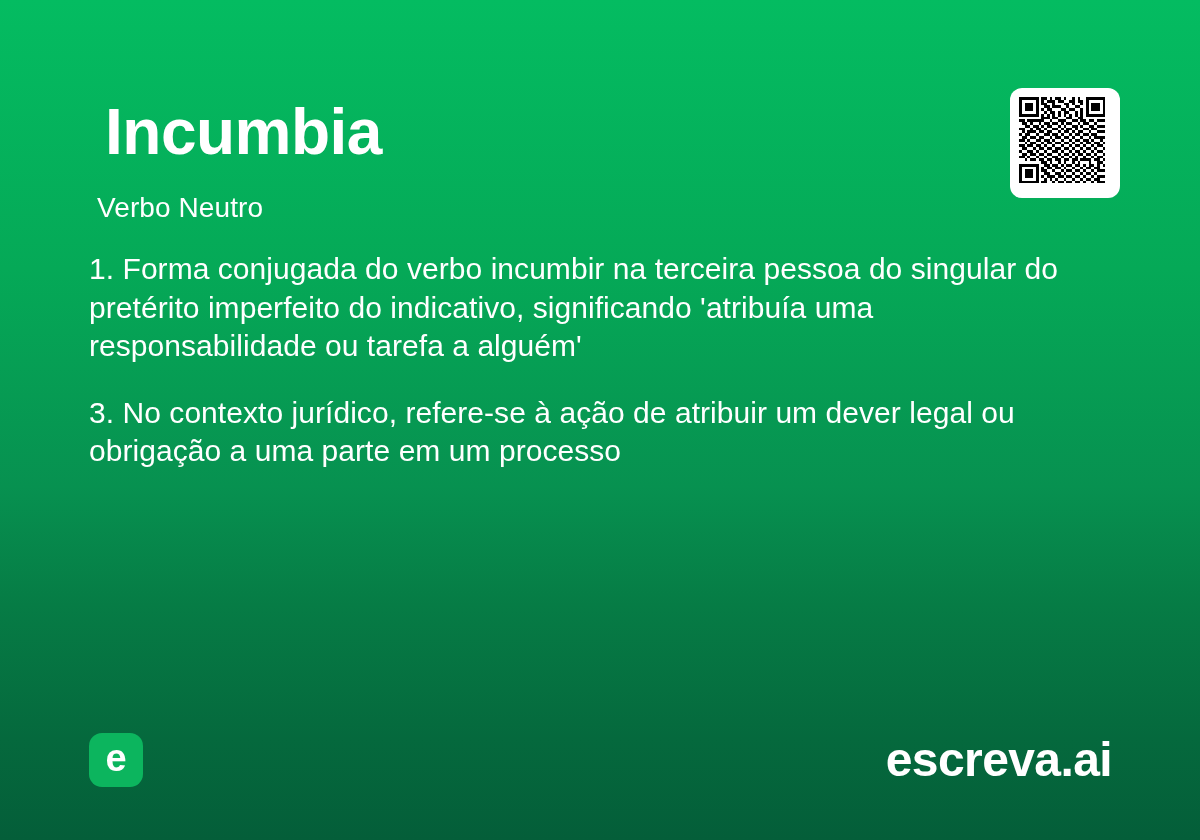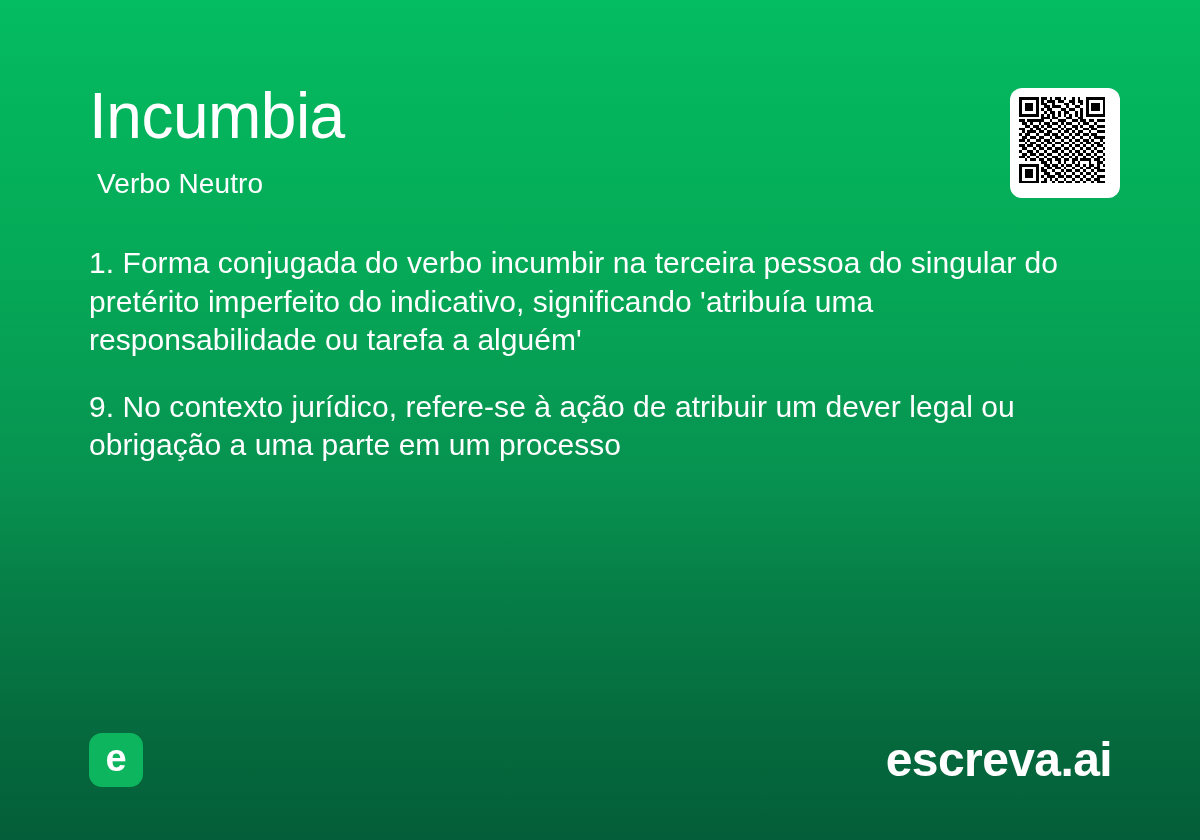--- a/index.html
+++ b/index.html
@@ -33,24 +33,24 @@
 
   
   .header {
     position: absolute;
     left: 89px;
     top: 84px;
     right: 89px;
   }
 
   .word-title {
-    margin: 0;
+    margin: 16px;
     font-size: 64px;
     line-height: 1.0;
-    font-weight: 400;
+    font-weight: 700;
     letter-spacing: -0.5px;
     color: #ffffff;
   }
 
   .word-class {
     margin: 8px;
     padding-top: 14px;
     font-size: 28px;
     line-height: 1.0;
     font-weight: 400;
@@ -74,21 +74,21 @@
     display: block;
     width: 92px;
     height: 92px;
     shape-rendering: crispEdges;
   }
 
   
   .definitions {
     position: absolute;
     left: 89px;
-    top: 244px;
+    top: 250px;
     width: 980px;
   }
   .definition {
     margin: 0;
     font-size: 30px;
     line-height: 38.5px;
     font-weight: 400;
     color: #ffffff;
     letter-spacing: 0.05px;
   }
@@ -666,21 +666,21 @@
           <rect x="26" y="30" width="1" height="1"></rect>
           <rect x="28" y="30" width="1" height="1"></rect>
           <rect x="29" y="30" width="1" height="1"></rect>
           <rect x="30" y="30" width="1" height="1"></rect>
         </g>
     </svg>
   </div>
 
   <div class="definitions">
     <p class="definition">1. Forma conjugada do verbo incumbir na terceira pessoa do singular do pretérito imperfeito do indicativo, significando 'atribuía uma responsabilidade ou tarefa a alguém'</p>
-    <p class="definition">9. No contexto jurídico, refere-se à ação de atribuir um dever legal ou obrigação a uma parte em um processo</p>
+    <p class="definition">3. No contexto jurídico, refere-se à ação de atribuir um dever legal ou obrigação a uma parte em um processo</p>
   </div>
 
   <div class="footer">
     <div class="logo-mark">
       <span class="glyph">e</span>
     </div>
     <div class="wordmark">escreva.ai</div>
   </div>
 
 </div>

